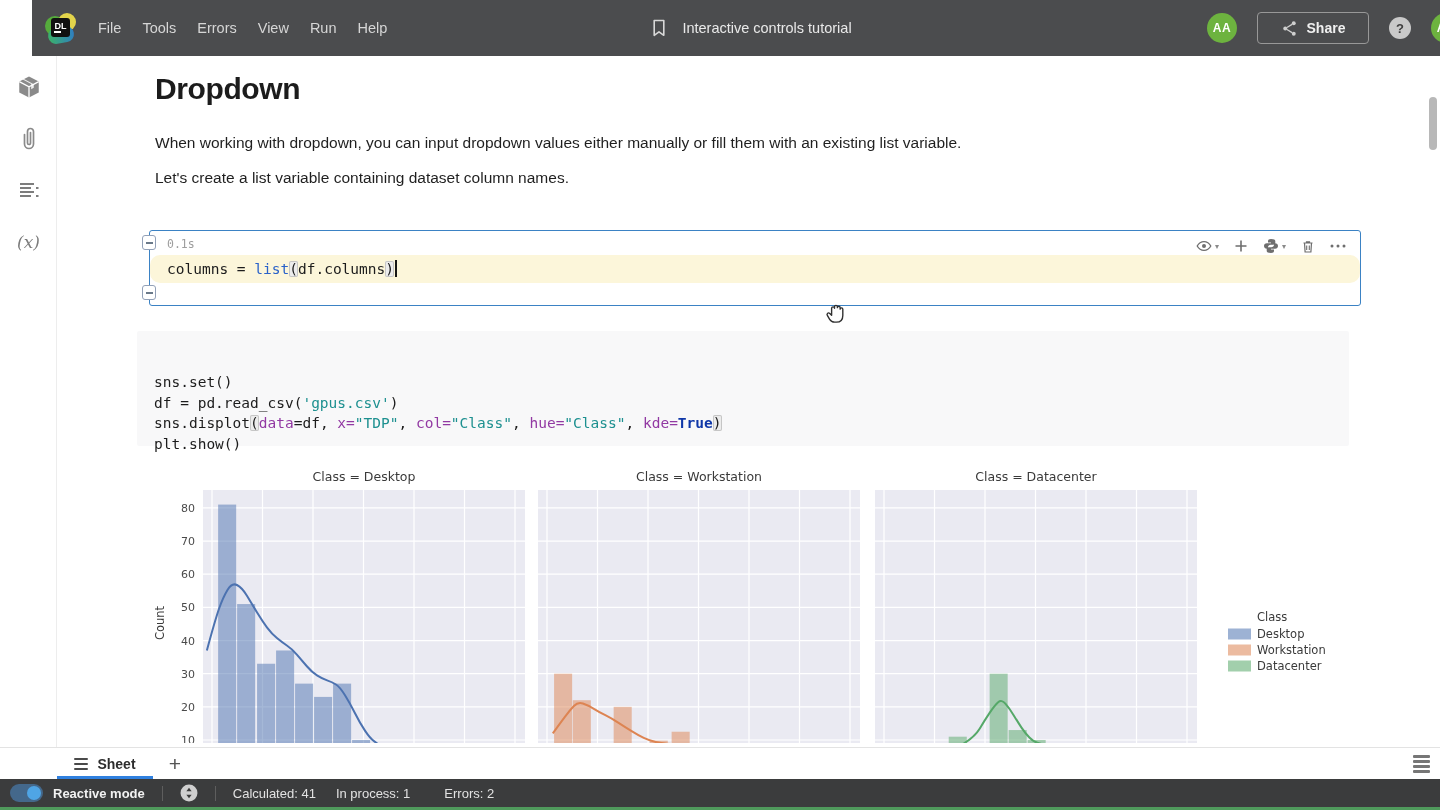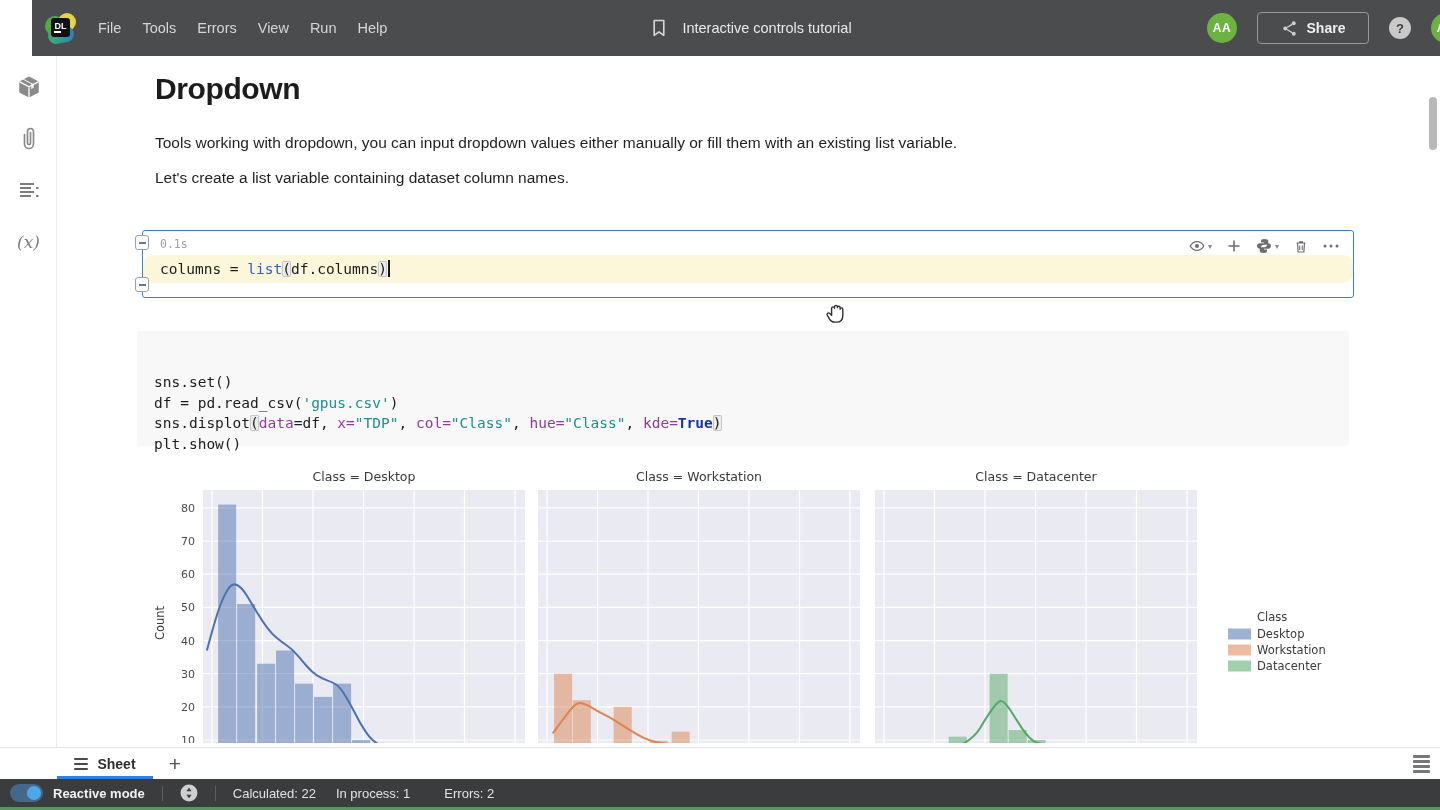--- a/index.html
+++ b/index.html
@@ -31,21 +31,21 @@
   
   .sidebar { position:absolute; left:0; top:56px; width:57px; height:691px; background:#fff; border-right:1px solid #ededed; }
   .side-ic { position:absolute; left:0; width:57px; display:flex; justify-content:center; color:#868686; }
   .vars-glyph { font-family:"DejaVu Serif", serif; font-style:italic; font-size:17px; color:#7c7c7c; }
 
   
   .h1 { position:absolute; left:155px; top:72px; font-size:30px; font-weight:700; letter-spacing:-.4px; color:#1c1c1c; }
   .para { position:absolute; left:155px; color:#1f1f1f; font-size:15.5px; }
 
   
-  .cell1 { position:absolute; left:142px; top:230px; width:1212px; height:68px; background:#fff;
+  .cell1 { position:absolute; left:149px; top:230px; width:1212px; height:76px; background:#fff;
     border:1.5px solid #3b82c4; border-radius:3px; }
   .exec-time { position:absolute; left:17px; top:6px; font-family:"DejaVu Sans Mono", monospace; font-size:11.5px; color:#9e9e9e; }
   .code-line-active { position:absolute; left:0; top:24px; width:100%; height:28px; background:#fcf6da;
     line-height:28px; padding-left:17px; }
   .code { font-family:"DejaVu Sans Mono", monospace; font-size:14.5px; color:#1c1c1c; white-space:pre;border-radius:10px; }
   .tok-d{color:#1c1c1c} .tok-fn{color:#2a62c9} .tok-s{color:#1d9090}
   .tok-p{color:#9239a3} .tok-b{color:#0f37a8;font-weight:700}
   .tok-br{background:#ececec;box-shadow:inset 0 0 0 1px #c6c6c6;border-radius:2px}
   .tok-cursor{display:inline-block;width:2px;height:17px;background:#161616;vertical-align:-3px;margin-left:1px}
   .cell-toolbar { position:absolute; right:14px; top:7px; display:flex; align-items:center; gap:15px; color:#6e6e6e; }
@@ -154,21 +154,21 @@
           <rect x="19" y="16" width="2.5" height="2"></rect>
       </g>
     </svg>
   </div>
   <div class="side-ic" style="top:176px;">
     <span class="vars-glyph">(x)</span>
   </div>
 </div>
 
 <div class="h1">Dropdown</div>
-<div class="para" style="top:134px;">Tools working with dropdown, you can input dropdown values either manually or fill them with an existing list variable.</div>
+<div class="para" style="top:134px;">When working with dropdown, you can input dropdown values either manually or fill them with an existing list variable.</div>
 <div class="para" style="top:169px;">Let's create a list variable containing dataset column names.</div>
 
 <div class="cell1">
   <div class="exec-time">0.1s</div>
   <div class="code-line-active code"><span class="tok-d">columns = </span><span class="tok-fn">list</span><span class="tok-br">(</span><span class="tok-d">df.columns</span><span class="tok-br">)</span><span class="tok-cursor"></span></div>
   <div class="cell-toolbar">
     <span class="tb-item">
       <svg width="16" height="16" viewBox="0 0 16 16">
         <path d="M8 3.6C4.9 3.6 2.3 6 1.2 8c1.1 2 3.7 4.4 6.8 4.4s5.7-2.4 6.8-4.4C13.7 6 11.1 3.6 8 3.6z" fill="none" stroke="#6e6e6e" stroke-width="1.3"></path>
         <circle cx="8" cy="8" r="2" fill="#6e6e6e"></circle>
@@ -334,18 +334,18 @@
         <div class="knob"></div>
       </div>
     <span class="sb-label">Reactive mode</span>
     <span class="sb-sep"></span>
     <svg width="18" height="18" viewBox="0 0 17 17">
       <circle cx="8.5" cy="8.5" r="8" fill="#cfcfcf"></circle>
       <path d="M8.5 3.6l2.5 3.2h-5z" fill="#3a3a3a"></path>
       <path d="M8.5 13.4l2.5-3.2h-5z" fill="#3a3a3a"></path>
     </svg>
     <span class="sb-sep"></span>
-    <span class="sb-item">Calculated: 22</span>
+    <span class="sb-item">Calculated: 41</span>
     <span class="sb-item">In process: 1</span>
     <span class="sb-item" style="margin-left:14px;">Errors: 2</span>
   </div>
 </div>
 <div class="green-strip"></div>
 
 </body></html>

